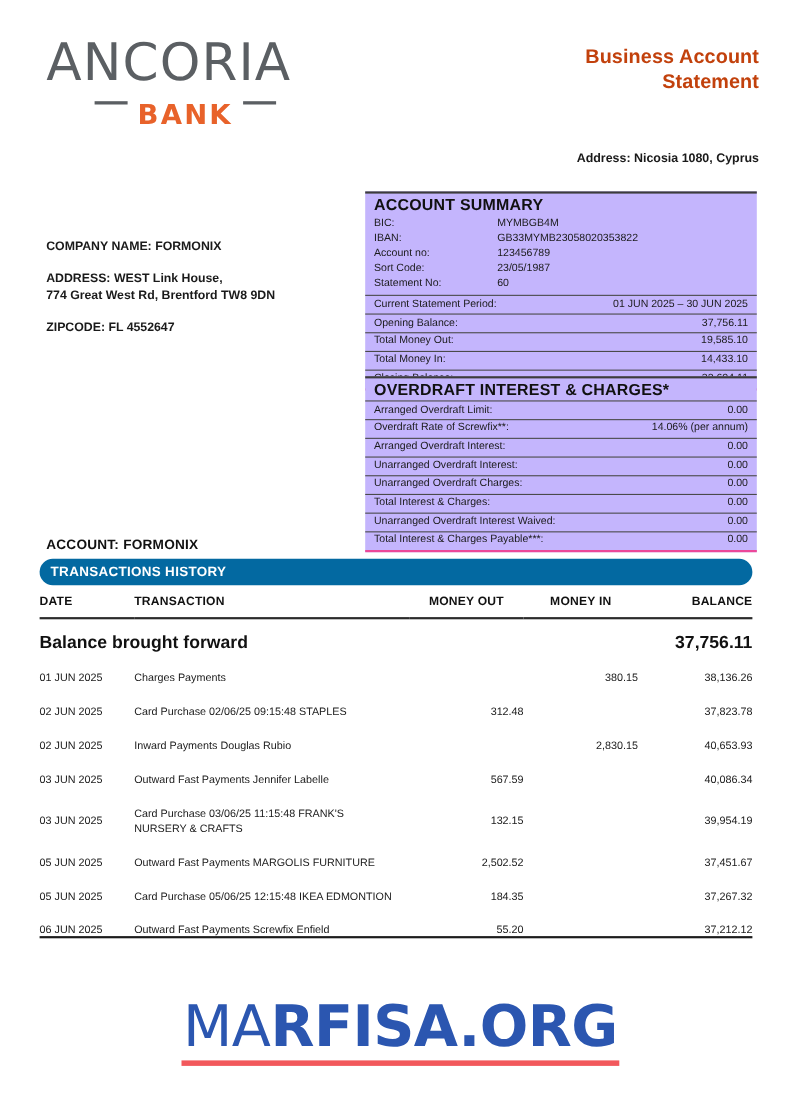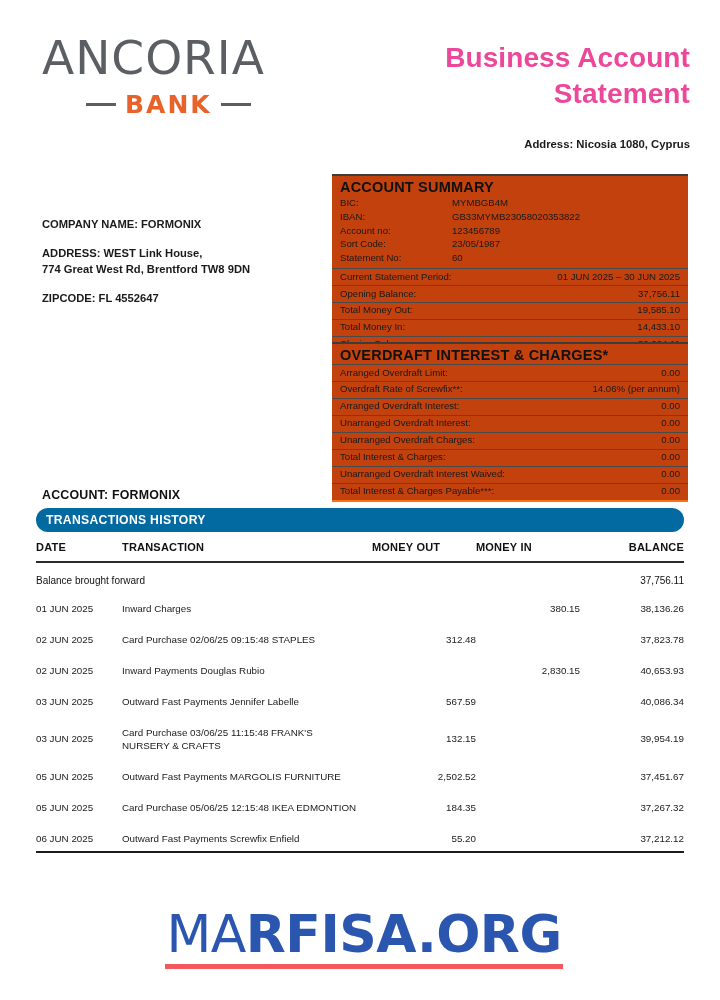--- a/index.html
+++ b/index.html
@@ -24,39 +24,39 @@
   .logo-word {
     font-family: "DejaVu Sans", sans-serif;
     font-size: 47px;
     letter-spacing: 1px;
     color: #5b5f63;
     line-height: 1;
     font-weight: 400;
     white-space: nowrap;
   }
   .logo-sub {
-    display: flex; align-items: center;
+    display: flex; 
     margin-top: 11px; gap: 9px;
     padding-left: 44px;
   }
   .logo-dash {
     height: 3px; width: 30px; background: #5b5f63; display: block;
   }
   .logo-bank {
     font-family: "DejaVu Sans", sans-serif;
     font-size: 25px; font-weight: bold;
     color: #e8622a; letter-spacing: 2px;
     line-height: 1;
   }
 
   .doc-title {
     position: absolute; right: 30px; top: 40px;
     width: 330px; text-align: right;
-    font-size: 28px; font-weight: bold;
-    color: #ec4899;
+    font-size: 18px; font-weight: bold;
+    color: #c2410c;
     line-height: 1.28;
     letter-spacing: 0.1px;
   }
   .bank-contact {
     position: absolute; right: 30px; top: 136px;
     width: 340px; text-align: right;
     font-size: 11.3px; font-weight: bold;
     color: #1a1a1a; line-height: 1.5;
   }
 
@@ -66,23 +66,23 @@
     width: 280px;
     font-size: 11.2px; font-weight: bold;
     color: #1a1a1a; line-height: 1.42;
   }
   .customer .grp { margin-bottom: 13px; }
   .customer .grp:last-child { margin-bottom: 0; }
 
   
   .panel {
     position: absolute; left: 332px; width: 356px;
-    background: #c2410c;
+    background: #c4b5fd;
     border-top: 2px solid #3c3c3c;
-    border-bottom: 2px solid #f97316;
+    border-bottom: 2px solid #ec4899;
   }
   #account-summary { top: 174px; }
   #overdraft-panel { top: 342px; }
 
   .panel-title {
     font-size: 14.5px; font-weight: bold;
     color: #111; padding: 3px 8px 1px 8px;
     letter-spacing: 0.2px;
   }
   .kv {
@@ -136,27 +136,27 @@
   .txn td {
     font-size: 9.8px; color: #1a1a1a;
     padding: 9px 0; vertical-align: middle;
     line-height: 1.32;
   }
   .c-date   { width: 86px;  text-align: left; }
   .c-desc   { width: 250px; text-align: left; padding-right: 12px !important; }
   .c-out    { width: 104px; text-align: right; }
   .c-in     { width: 104px; text-align: right; }
   .c-bal    { width: 104px; text-align: right; }
-  th.c-out, th.c-in { text-align: left; }
+  th.c-out, th.c-in { text-align: center; }
   th.c-bal { text-align: right; }
   th.c-date, th.c-desc { text-align: left; }
   td.c-out, td.c-in, td.c-bal { white-space: nowrap; }
 
   .brought td {
-    font-size: 10px; font-weight: normal; color: #111;
+    font-size: 16px; font-weight: bold; color: #111;
     padding-top: 11px; padding-bottom: 7px;
   }
   .txn tbody tr:last-child td { padding-bottom: 12px; }
   .table-close {
     position: absolute; left: 36px; top: 851px;
     width: 648px; height: 0;
     border-top: 2.5px solid #1c1c1c;
   }
 
   
@@ -320,21 +320,21 @@
     </thead>
     <tbody id="txn-body">
         <tr class="brought">
           <td class="c-date" colspan="2">Balance brought forward</td>
           <td class="c-out"></td>
           <td class="c-in"></td>
           <td class="c-bal">37,756.11</td>
         </tr>
         <tr>
           <td class="c-date">01 JUN 2025</td>
-          <td class="c-desc">Inward Charges</td>
+          <td class="c-desc">Charges Payments</td>
           <td class="c-out"></td>
           <td class="c-in">380.15</td>
           <td class="c-bal">38,136.26</td>
         </tr>
         <tr>
           <td class="c-date">02 JUN 2025</td>
           <td class="c-desc">Card Purchase 02/06/25 09:15:48 STAPLES</td>
           <td class="c-out">312.48</td>
           <td class="c-in"></td>
           <td class="c-bal">37,823.78</td>

